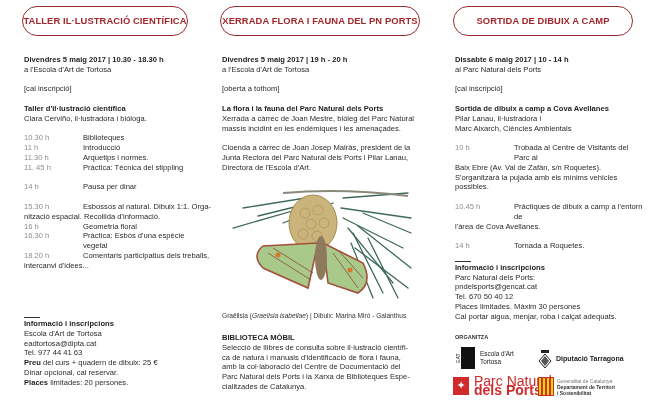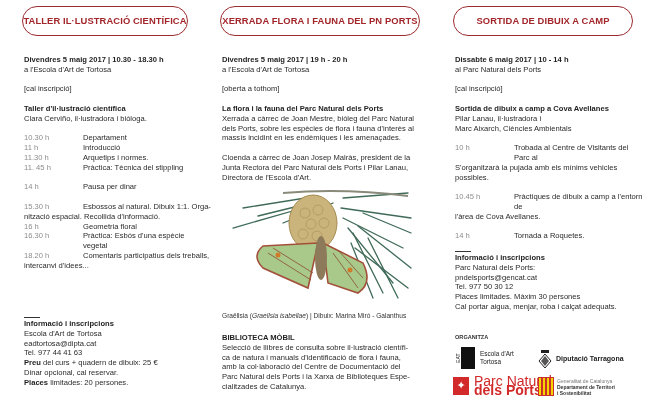--- a/index.html
+++ b/index.html
@@ -38,21 +38,21 @@
     <div class="b">Divendres 5 maig 2017  |  10.30 - 18.30 h</div>
     <div>a l'Escola d'Art de Tortosa</div>
     <div class="gap"></div>
     <div>[cal inscripció]</div>
     <div class="gap"></div>
     <div class="b">Taller d'il·lustració científica</div>
     <div>Clara Cerviño, il·lustradora i biòloga.</div>
     <div class="gap"></div>
     <div class="row">
         <span class="t">10.30 h</span>
-        <span>Departament</span>
+        <span>Biblioteques</span>
       </div>
     <div class="row">
         <span class="t">11 h</span>
         <span>Introducció</span>
       </div>
     <div class="row">
         <span class="t">11.30 h</span>
         <span>Arquetips i normes.</span>
       </div>
     <div class="row">
@@ -99,21 +99,20 @@
 <div class="col" id="col2">
   <div class="pill">XERRADA FLORA I FAUNA DEL PN PORTS</div>
   <div class="body">
     <div class="b">Divendres 5 maig 2017 | 19 h - 20 h</div>
     <div>a l'Escola d'Art de Tortosa</div>
     <div class="gap"></div>
     <div>[oberta a tothom]</div>
     <div class="gap"></div>
     <div class="b">La flora i la fauna del Parc Natural dels Ports</div>
     <div>Xerrada a càrrec de Joan Mestre, biòleg del Parc Natural</div>
-    <div>dels Ports, sobre les espècies de flora i fauna d'interès al</div>
     <div>massís incidint en les endèmiques i les amenaçades.</div>
     <div class="gap"></div>
     <div>Cloenda a càrrec de Joan Josep Malràs, president de la</div>
     <div>Junta Rectora del Parc Natural dels Ports i  Pilar Lanau,</div>
     <div>Directora de l'Escola d'Art.</div>
   </div>
   <svg class="illus" viewBox="0 0 190 112">
     <g stroke="#3f6a58" stroke-width="1.3" stroke-linecap="round" fill="none">
       <path d="M20 20 L95 8"></path>
         <path d="M35 28 L100 12"></path>
@@ -172,39 +171,40 @@
     <div>[cal inscripció]</div>
     <div class="gap"></div>
     <div class="b">Sortida de dibuix a camp a Cova Avellanes</div>
     <div>Pilar Lanau, il·lustradora i</div>
     <div>Marc Aixarch, Ciències Ambientals</div>
     <div class="gap"></div>
     <div class="row">
         <span class="t">10 h</span>
         <span>Trobada al Centre de Visitants del Parc al</span>
       </div>
+    <div>Baix Ebre (Av. Val de Zafàn, s/n Roquetes).</div>
     <div>S'organitzarà la pujada amb els mínims vehicles</div>
     <div>possibles.</div>
     <div class="gap"></div>
     <div class="row">
         <span class="t">10.45 h</span>
         <span>Pràctiques de dibuix a camp a l'entorn de</span>
       </div>
     <div>l'àrea de Cova Avellanes.</div>
     <div class="gap"></div>
     <div class="row">
         <span class="t">14 h</span>
         <span>Tornada a Roquetes.</span>
       </div>
     <div class="gap"></div>
     <div class="rule"></div>
     <div class="b">Informació i inscripcions</div>
     <div>Parc Natural dels Ports:</div>
     <div>pndelsports@gencat.cat</div>
-    <div>Tel. 977 50 30 12</div>
+    <div>Tel. 670 50 40 12</div>
     <div>Places limitades. Màxim 30 persones</div>
     <div>Cal portar aigua, menjar, roba i calçat adequats.</div>
   </div>
   <div class="org-label">ORGANITZA</div>
 
   <div class="logo" style="left:20px;top:347px;">
     <div style="width:22px;height:22px;background:#111;position:relative;">
       <div style="position:absolute;left:0;top:0;width:8px;height:22px;background:#fff;"></div>
       <div style="position:absolute;left:-1px;top:4px;font-size:5px;color:#111;transform:rotate(-90deg);transform-origin:center;width:14px;">EAT</div>
     </div>

